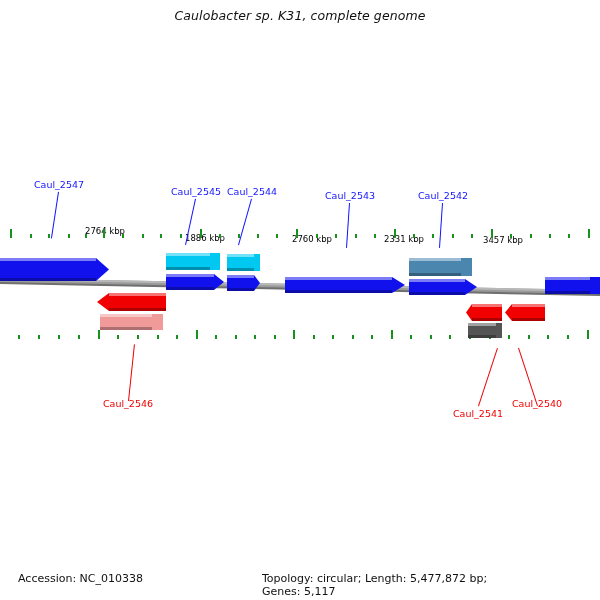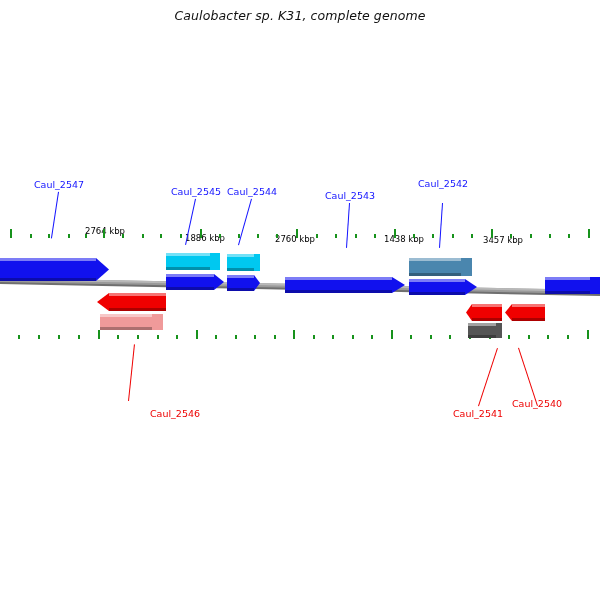--- a/index.html
+++ b/index.html
@@ -47,22 +47,22 @@
 </head>
 <body>
 
 <div id="stage">
 
   <div class="abs" id="title">Caulobacter sp. K31, complete genome</div>
 
   <div id="ruler-labels">
       <div class="abs kbp" style="left: 105px; top: 226px;">2764 kbp</div>
       <div class="abs kbp" style="left: 205px; top: 233px;">1886 kbp</div>
-      <div class="abs kbp" style="left: 295px; top: 234px;">2760 kbp</div>
-      <div class="abs kbp" style="left: 404px; top: 234px;">1438 kbp</div>
+      <div class="abs kbp" style="left: 312px; top: 234px;">2760 kbp</div>
+      <div class="abs kbp" style="left: 404px; top: 234px;">2331 kbp</div>
       <div class="abs kbp" style="left: 503px; top: 235px;">3457 kbp</div>
     </div>
   <div id="tick-layer">
       <div class="tick" style="left: 10px; top: 229px; height: 9px; background: rgb(23, 146, 28);"></div>
       <div class="tick" style="left: 30px; top: 234px; height: 4px; background: rgb(23, 146, 28);"></div>
       <div class="tick" style="left: 48px; top: 234px; height: 4px; background: rgb(23, 146, 28);"></div>
       <div class="tick" style="left: 68px; top: 234px; height: 4px; background: rgb(23, 146, 28);"></div>
       <div class="tick" style="left: 85px; top: 234px; height: 4px; background: rgb(23, 146, 28);"></div>
       <div class="tick" style="left: 103px; top: 229px; height: 9px; background: rgb(23, 146, 28);"></div>
       <div class="tick" style="left: 122px; top: 234px; height: 4px; background: rgb(23, 146, 28);"></div>
@@ -236,20 +236,22 @@
       <div class="leader" style="left: 443px; top: 203px; width: 45.0999px; transform: rotate(93.8141deg);"></div>
       <div class="leader rev" style="left: 128px; top: 401px; width: 57.3149px; transform: rotate(-83.991deg);"></div>
       <div class="leader rev" style="left: 478px; top: 406px; width: 61.0328px; transform: rotate(-71.8619deg);"></div>
       <div class="leader rev" style="left: 537px; top: 406px; width: 61.0328px; transform: rotate(-108.138deg);"></div>
     </div>
   <div id="label-layer">
       <div class="abs glabel fwd" style="left: 59px; top: 179px;">Caul_2547</div>
       <div class="abs glabel fwd" style="left: 196px; top: 186px;">Caul_2545</div>
       <div class="abs glabel fwd" style="left: 252px; top: 186px;">Caul_2544</div>
       <div class="abs glabel fwd" style="left: 350px; top: 190px;">Caul_2543</div>
-      <div class="abs glabel fwd" style="left: 443px; top: 178px;">Caul_2542</div>
-      <div class="abs glabel rev" style="left: 128px; top: 408px; margin-left: 47px;">Caul_2546</div>
+      <div class="abs glabel fwd" style="left: 443px; top: 190px;">Caul_2542</div>
+      <div class="abs glabel rev" style="left: 128px; top: 398px;">Caul_2546</div>
       <div class="abs glabel rev" style="left: 478px; top: 408px;">Caul_2541</div>
       <div class="abs glabel rev" style="left: 537px; top: 398px;">Caul_2540</div>
     </div>
 
+  <div class="abs" style="left:18px;top:572px;font-size:11px;color:#111;">Accession: NC_010338</div>
+  <div class="abs" style="left:262px;top:572px;font-size:11px;color:#111;">Topology: circular; Length: 5,477,872 bp; Genes: 5,117</div>
 
 </div>
 
 </body></html>

